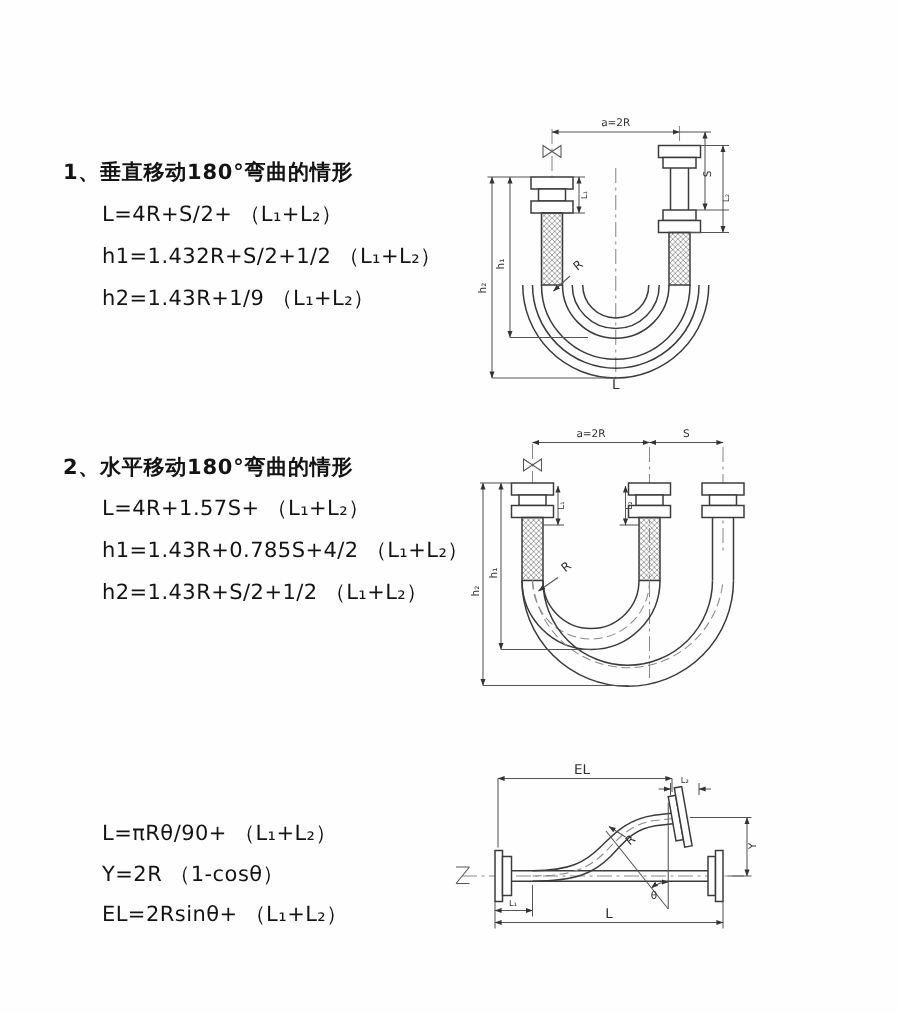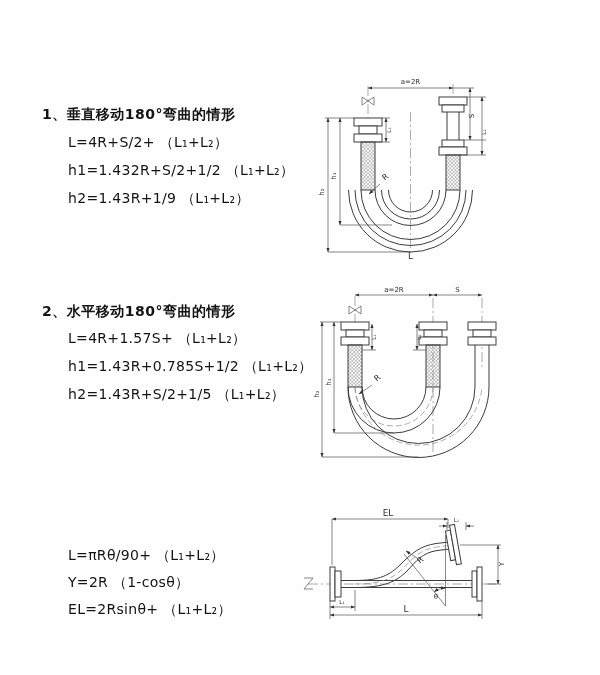--- a/index.html
+++ b/index.html
@@ -46,22 +46,22 @@
 <div class="page">
 
 
   <div id="sec1-h" class="sec-heading">1、垂直移动180°弯曲的情形</div>
   <div id="f11" class="formula">L=4R+S/2+ （L₁+L₂）</div>
   <div id="f12" class="formula">h1=1.432R+S/2+1/2 （L₁+L₂）</div>
   <div id="f13" class="formula">h2=1.43R+1/9 （L₁+L₂）</div>
 
   <div id="sec2-h" class="sec-heading">2、水平移动180°弯曲的情形</div>
   <div id="f21" class="formula">L=4R+1.57S+ （L₁+L₂）</div>
-  <div id="f22" class="formula">h1=1.43R+0.785S+1/2 （L₁+L₂）</div>
-  <div id="f23" class="formula">h2=1.43R+S/2+1/5 （L₁+L₂）</div>
+  <div id="f22" class="formula">h1=1.43R+0.785S+4/2 （L₁+L₂）</div>
+  <div id="f23" class="formula">h2=1.43R+S/2+1/2 （L₁+L₂）</div>
 
   <div id="f31" class="formula">L=πRθ/90+ （L₁+L₂）</div>
   <div id="f32" class="formula">Y=2R （1-cosθ）</div>
   <div id="f33" class="formula">EL=2Rsinθ+ （L₁+L₂）</div>
 
   <svg id="d1" class="diag" viewBox="0 0 260 190">
     <defs>
       <pattern id="hx" width="3.5" height="3.5" patternUnits="userSpaceOnUse">
         <path d="M0,3.5 L3.5,0 M0,0 L3.5,3.5" stroke="#888" stroke-width="0.5"></path>
       </pattern>

